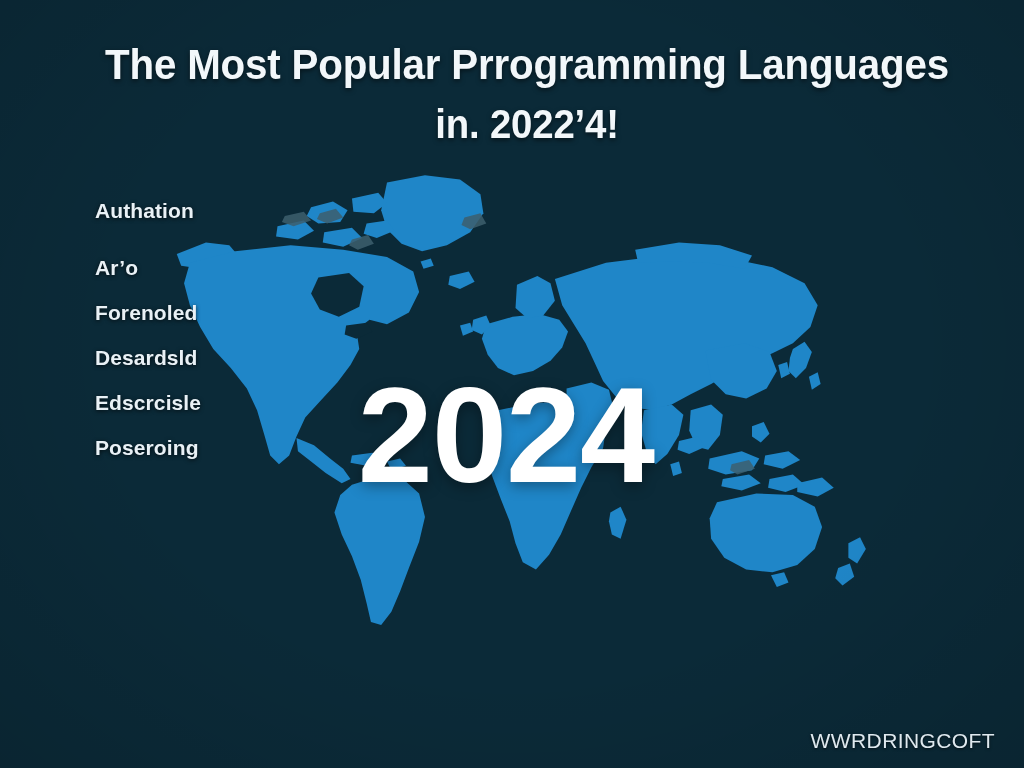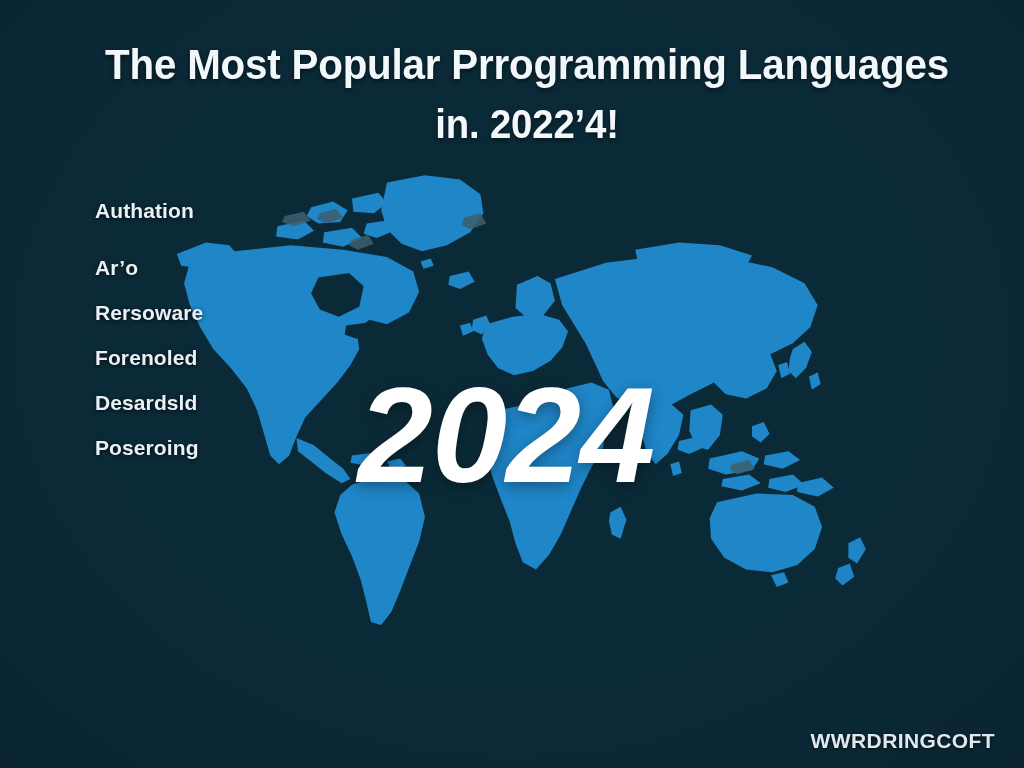--- a/index.html
+++ b/index.html
@@ -93,21 +93,20 @@
 
   
   #year-overlay {
     position: absolute;
     left: 0;
     top: 376px;
     width: 1024px;
     text-align: center;
     z-index: 7;
     pointer-events: none;
-    font-style: italic;
   }
   #year-text {
     color: #ffffff;
     font-size: 135px;
     line-height: 120px;
     font-weight: 700;
     letter-spacing: -1px;
     text-shadow: 0 4px 14px rgba(0,0,0,0.35);
     transform: translateX(-6px);
     display: inline-block;
@@ -117,21 +116,21 @@
   #watermark {
     position: absolute;
     right: 29px;
     bottom: 15px;
     z-index: 8;
   }
   #watermark-text {
     color: #dfe9ef;
     font-size: 21px;
     line-height: 24px;
-    font-weight: 700;
+    font-weight: 400;
     letter-spacing: 0.4px;
     white-space: nowrap;
     text-shadow: 0 1px 3px rgba(0,0,0,0.6);
   }
 
   
   #vignette {
     position: absolute;
     left: 0; top: 0;
     width: 1024px; height: 768px;
@@ -256,23 +255,23 @@
   <div id="vignette"></div>
 
   <div id="heading">
     <span class="title-line" id="title-line-1">The Most Popular Prrogramming Languages</span>
     <span class="title-line" id="title-line-2">in. 2022’4!</span>
   </div>
 
   <div id="language-list">
     <div class="language-item gap-after">Authation</div>
     <div class="language-item">Ar’o</div>
-    <div class="language-item">Rersoware</div>
     <div class="language-item">Forenoled</div>
     <div class="language-item">Desardsld</div>
+    <div class="language-item">Edscrcisle</div>
     <div class="language-item">Poseroing</div>
   </div>
 
   <div id="year-overlay">
     <span id="year-text">2024</span>
   </div>
 
   <div id="watermark">
     <span id="watermark-text">WWRDRINGCOFT</span>
   </div>

